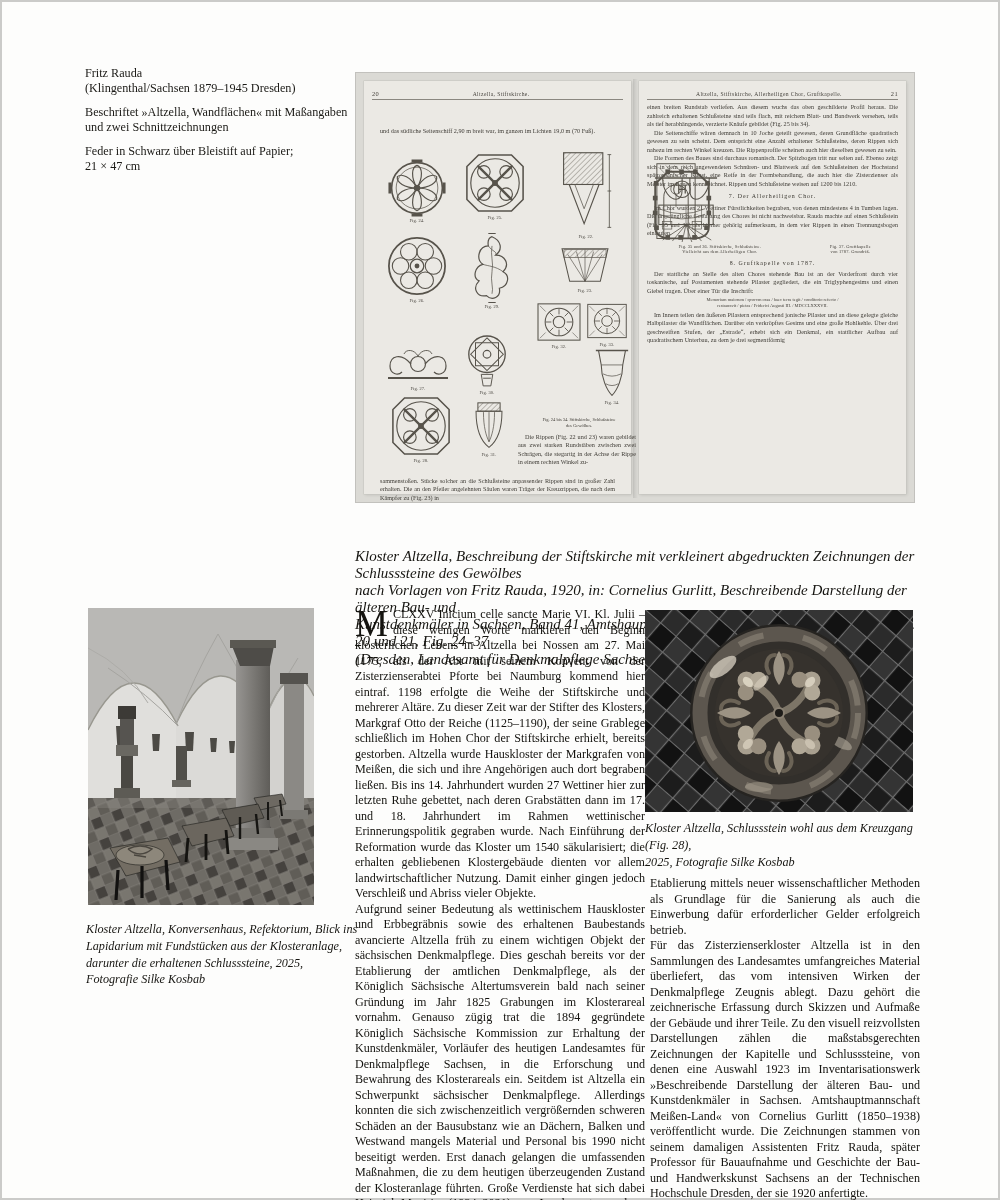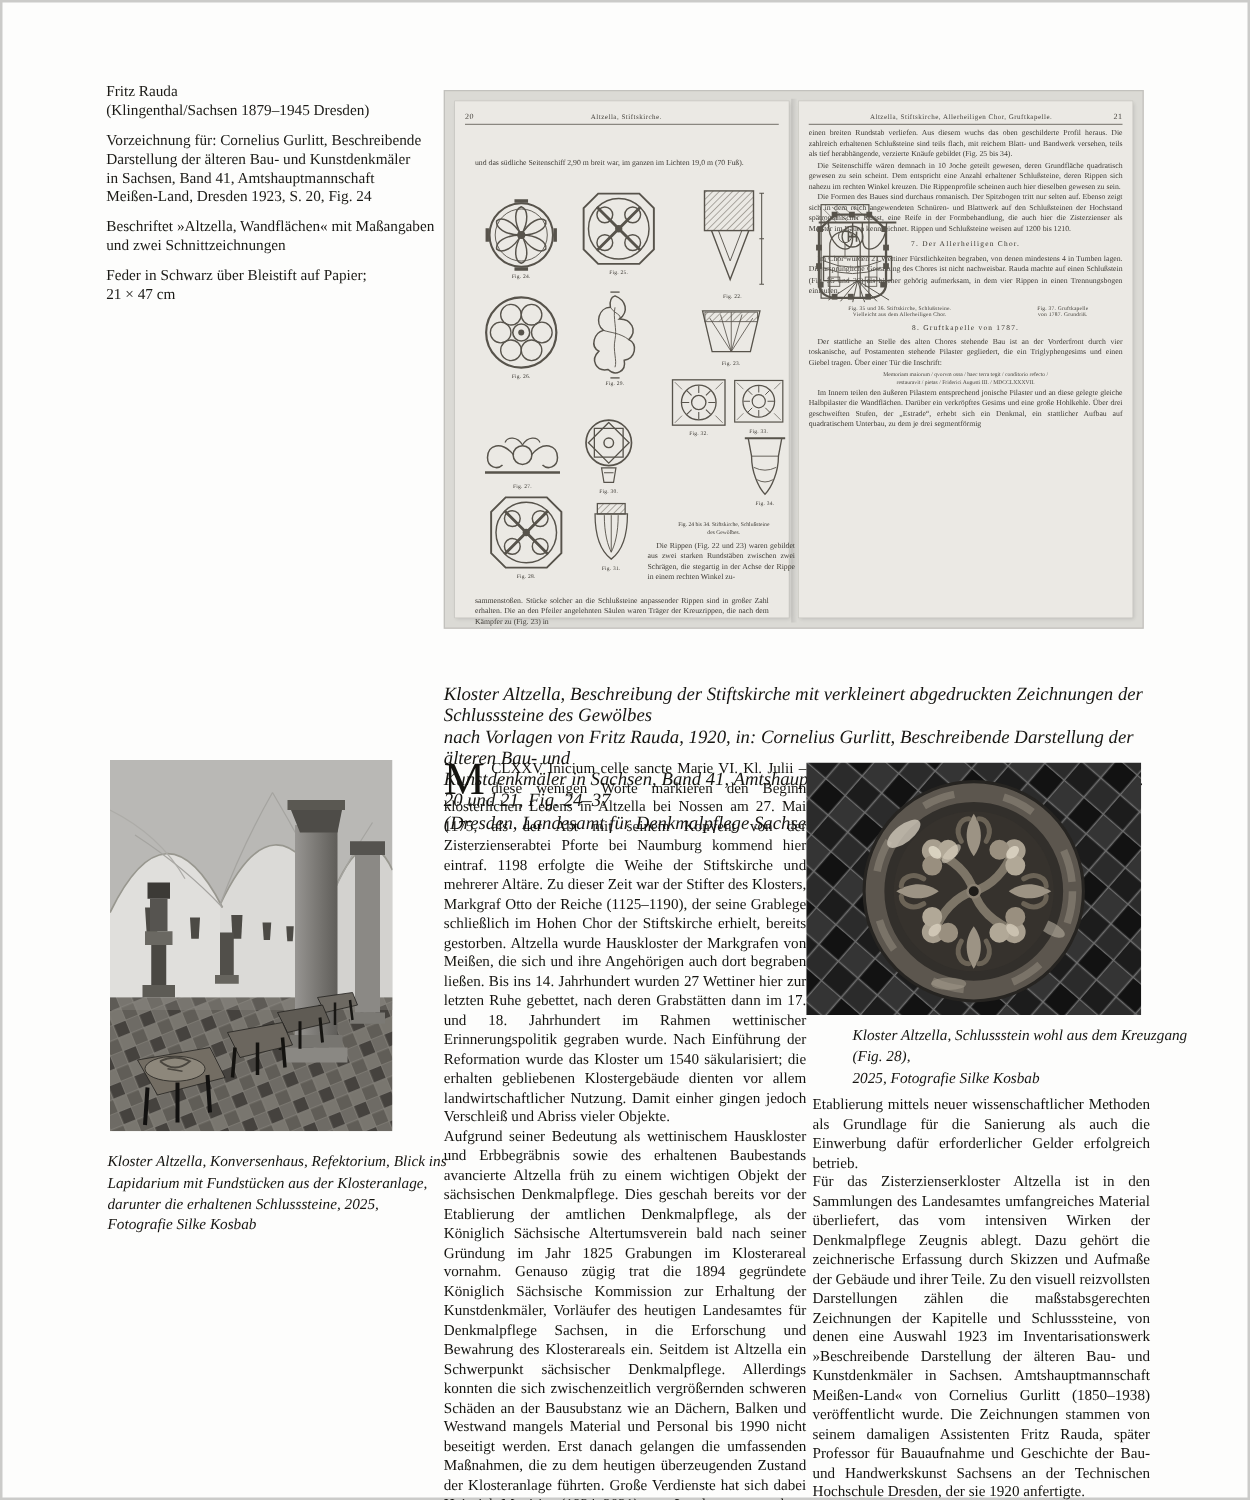--- a/index.html
+++ b/index.html
@@ -53,21 +53,21 @@
   
   .scan-cap{position:absolute;left:355px;top:504px;width:575px;font-style:italic;font-size:15px;
             line-height:17.1px;white-space:pre-line;color:#161511;margin-top:44px;}
 
   
   .photo-l{position:absolute;left:88px;top:608px;width:226px;height:297px;}
   .photo-r{position:absolute;left:645px;top:610px;width:268px;height:202px;}
   .photo-l svg,.photo-r svg{display:block;}
   .pcap{position:absolute;font-style:italic;font-size:12.2px;line-height:16.8px;white-space:pre-line;color:#161511;}
   .pcap.l{left:86px;top:921px;width:276px;}
-  .pcap.r{left:682px;top:820px;width:284px;font-family:Liberation Serif, serif;}
+  .pcap.r{left:645px;top:820px;width:284px;font-family:Liberation Serif, serif;}
 
   
   .acol{position:absolute;font-size:12.1px;line-height:15.5px;text-align:justify;color:#14130f;}
   .acol p{margin:0;}
   .c1{left:355px;top:607px;width:290px;height:545px;}
   .c2{left:650px;top:876px;width:270px;height:280px;}
   .dropcap{float:left;font-size:37px;line-height:29px;padding:2px 5px 0 0;}
 </style>
 </head>
 <body>
@@ -228,24 +228,20 @@
     </symbol>
   </defs>
 </svg>
 
 <div class="sheet">
 
   <div class="meta">
 
   <p class="meta-p">Fritz Rauda
 (Klingenthal/Sachsen 1879–1945 Dresden)</p>
-      <p class="meta-p">Vorzeichnung für: Cornelius Gurlitt, Beschreibende
-Darstellung der älteren Bau- und Kunstdenkmäler
-in Sachsen, Band 41, Amtshauptmannschaft
-Meißen-Land, Dresden 1923, S. 20, Fig. 24</p>
       <p class="meta-p">Beschriftet »Altzella, Wandflächen« mit Maßangaben
 und zwei Schnittzeichnungen</p>
       <p class="meta-p">Feder in Schwarz über Bleistift auf Papier;
 21 × 47 cm</p>
     </div>
 
   <div class="scan">
     <div class="gutter"></div>
 
     <div class="bpage lp">

